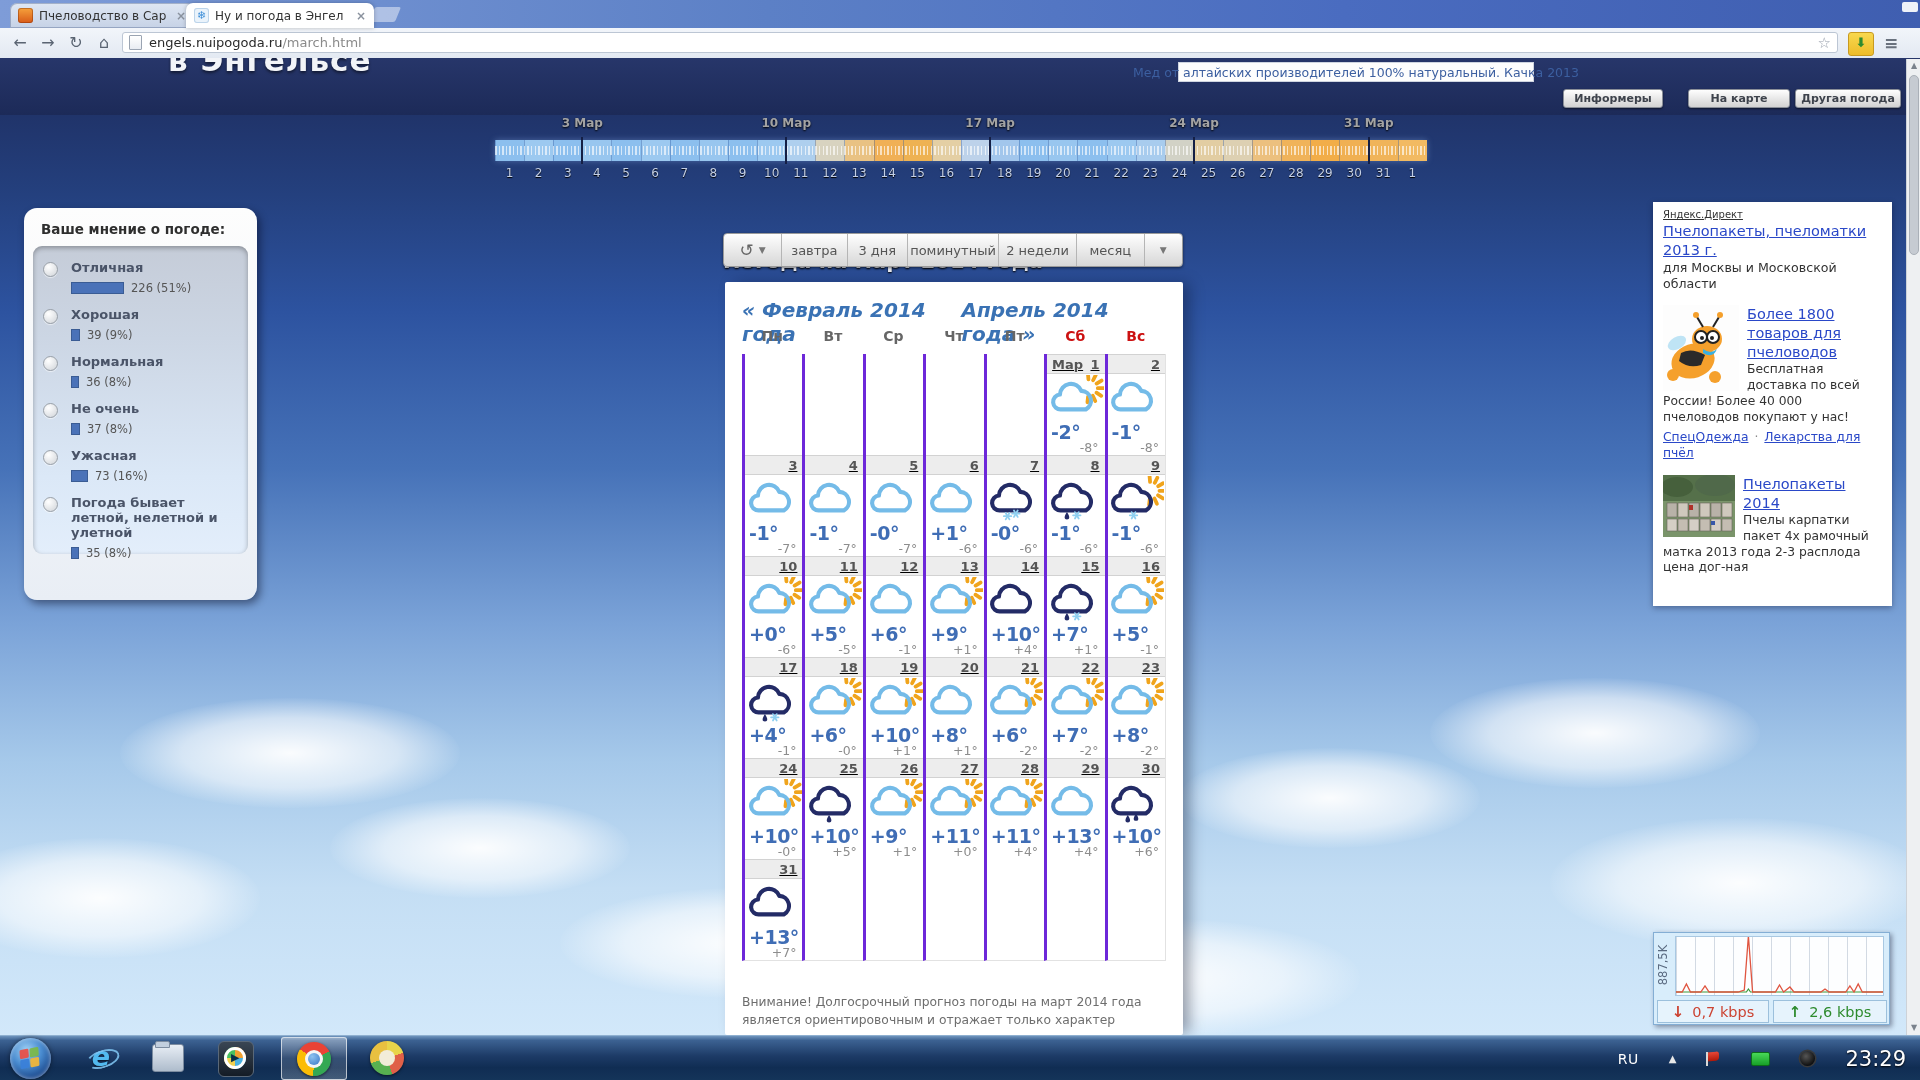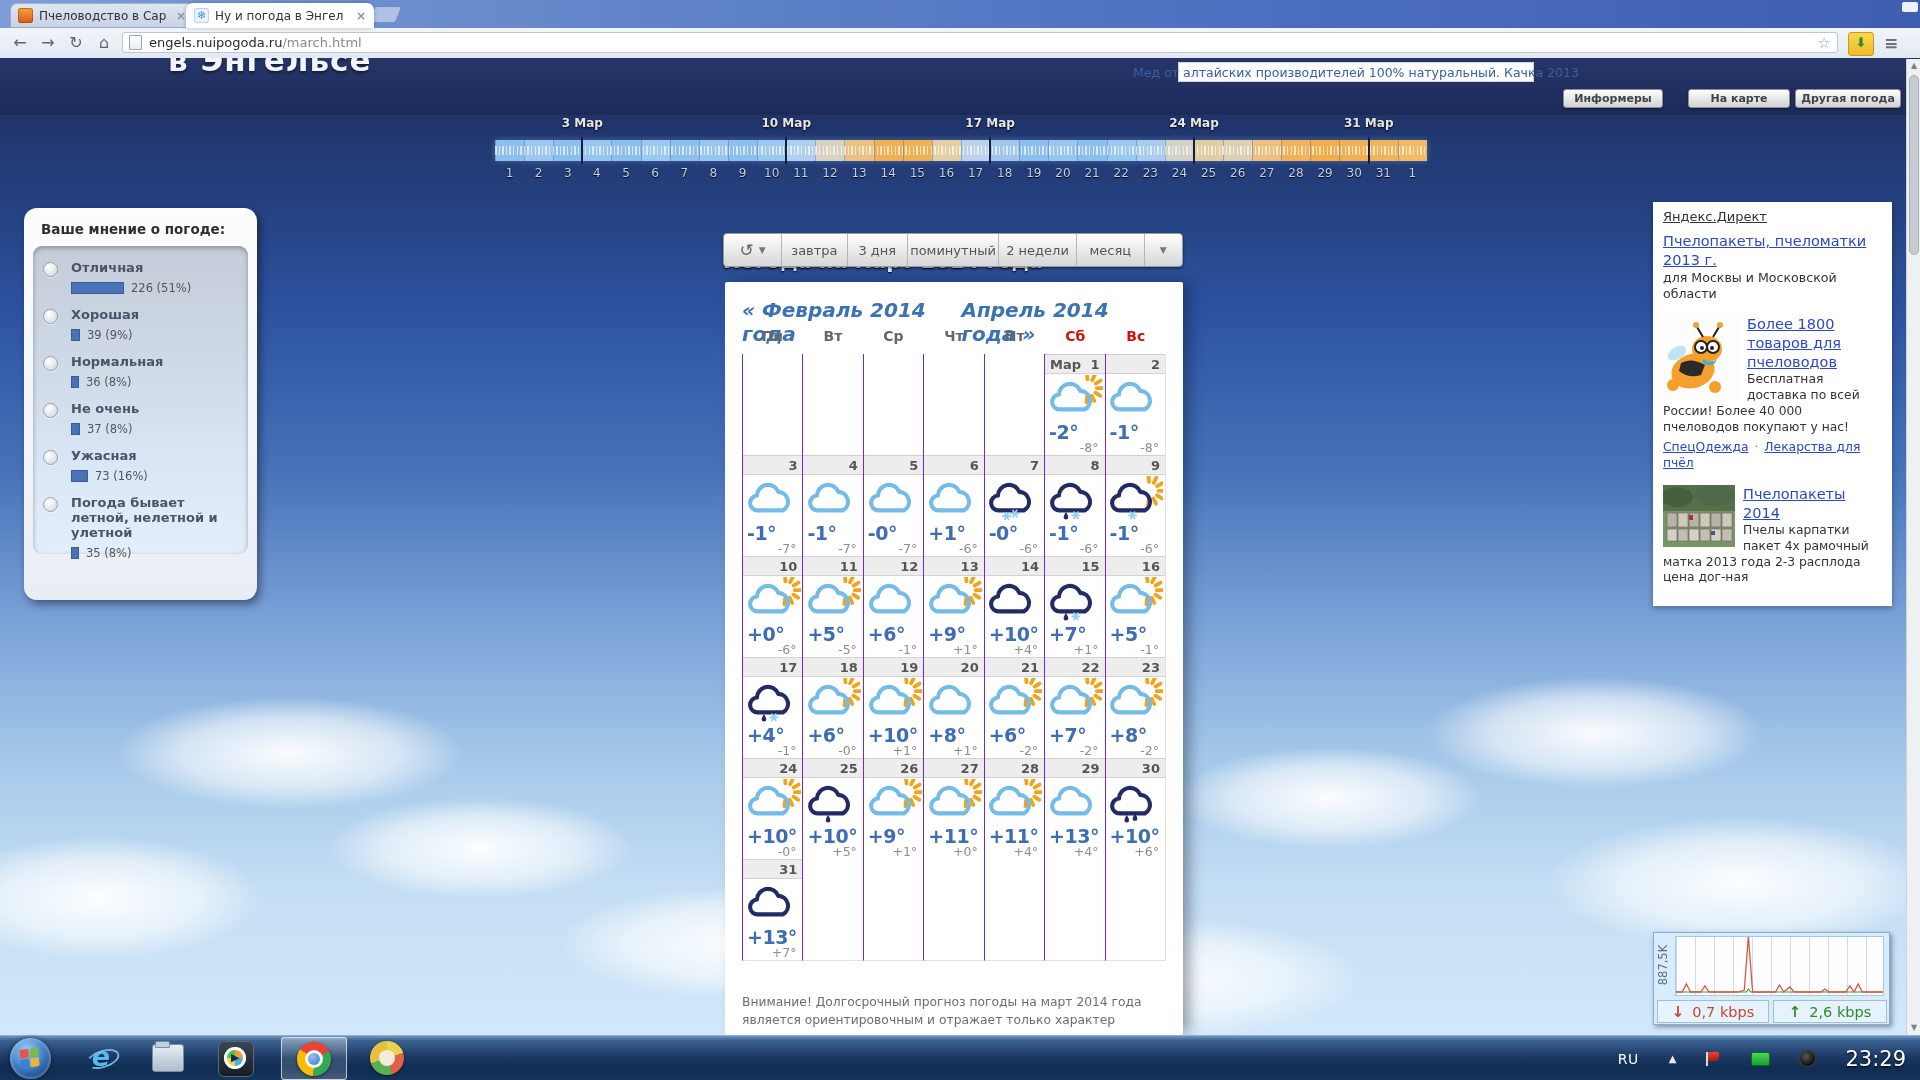--- a/index.html
+++ b/index.html
@@ -31,21 +31,21 @@
   #dl-btn{position:absolute;left:1848px;top:32px;width:24px;height:22px;background:linear-gradient(#f8d84e,#eebc2a);border:1px solid #c89a20;border-radius:3px;text-align:center;line-height:20px;font-size:13px;color:#2f8a2f;font-weight:bold;}
   #menu-btn{position:absolute;left:1880px;top:33px;width:22px;height:20px;color:#6a727e;font-size:17px;line-height:20px;text-align:center;font-weight:bold;}
   
   #band{position:absolute;left:0;top:58px;width:1920px;height:57px;background:linear-gradient(#27366a,#1c2a58);}
   #logo-clip{position:absolute;left:168px;top:0;height:23px;overflow:hidden;}
   #logo-clip span{display:block;margin-top:-16px;font-size:31px;font-weight:bold;color:#f2f4f8;letter-spacing:1px;text-shadow:0 2px 3px rgba(0,0,0,.5);}
   #ad-strip{position:absolute;left:1178px;top:4px;width:356px;height:20px;background:#fdfdfd;border:1px solid #cfd5e0;box-sizing:border-box;display:flex;align-items:center;justify-content:center;font-size:12.5px;color:#3c5fa0;white-space:nowrap;}
   .band-btn{position:absolute;top:31px;height:19px;background:linear-gradient(#fefefe,#d2d2d2);border:1px solid #8a8f98;border-radius:3px;box-shadow:0 1px 2px rgba(0,0,0,.5);font-size:11px;font-weight:bold;color:#3e434c;display:flex;align-items:center;justify-content:center;box-sizing:border-box;}
   
   #timeline{position:absolute;left:495px;top:116px;width:932px;height:70px;}
-  .tl-marker{position:absolute;top:0;transform:translateX(-50%);font-size:12px;font-weight:bold;color:#e5e5e5;text-shadow:0 1px 2px #000;}
+  .tl-marker{position:absolute;top:0;transform:translateX(-50%);font-size:12px;font-weight:bold;color:#a3a3a3;text-shadow:0 1px 2px #000;}
   #tl-strip{position:absolute;left:0;top:24px;width:932px;height:21px;display:flex;border-radius:2px;box-shadow:0 0 6px rgba(160,200,255,.35);}
   .tl-seg{flex:1;}
   #tl-ticks{position:absolute;left:0;top:30px;width:932px;height:9px;background:repeating-linear-gradient(90deg,rgba(255,255,255,.85) 0 1.5px,rgba(255,255,255,0) 1.5px 3.6px);opacity:.75;}
   #tl-bounds{position:absolute;left:0;top:24px;width:932px;height:21px;background:repeating-linear-gradient(90deg,rgba(50,90,160,.38) 0 1px,transparent 1px 29.12px);}
   .tl-divider{position:absolute;top:21px;width:2px;height:27px;background:#141f45;}
   #tl-nums{position:absolute;left:0;top:50px;width:932px;display:flex;}
   .tl-num{flex:1;text-align:center;font-size:12px;color:#c3cfe6;text-shadow:0 1px 1px #000;}
   
   #page-title{position:absolute;left:723px;top:201px;width:460px;font-size:21px;font-weight:bold;color:#e9ebf2;text-shadow:0 1px 2px #000;margin-top:48px;}
   #view-toolbar{position:absolute;left:723px;top:233px;width:460px;height:34px;background:linear-gradient(#fefefe,#d7d7d7);border:1px solid #9a9a9a;border-radius:4px;display:flex;box-sizing:border-box;box-shadow:0 1px 3px rgba(0,0,0,.5);}
@@ -54,21 +54,21 @@
   .vt-caret{font-size:9px;color:#777;}
   .vt-hist{font-size:17px;color:#666;}
   #calendar-panel{position:absolute;left:725px;top:282px;width:458px;height:753px;background:#fff;border-radius:2px;box-shadow:8px 0 14px -2px rgba(8,16,40,.4);}
   #cal-links{position:absolute;left:17px;top:16px;width:424px;display:flex;justify-content:space-between;font-size:20px;font-weight:bold;font-style:italic;}
   #cal-links a{color:#3a72b4;text-decoration:none;}
   #day-names{position:absolute;left:17px;top:46px;width:424px;display:flex;}
   .dn{flex:1;text-align:center;font-size:14px;font-weight:bold;color:#666;}
   .dn.weekend{color:#cc1111;}
   #cal-grid{position:absolute;left:17px;top:72px;width:424px;}
   .cal-row{display:flex;}
-  .cell{flex:1;border-left:1px solid #6d28d9;box-sizing:border-box;min-width:0;}
+  .cell{flex:1;border-left:3px solid #6d28d9;box-sizing:border-box;min-width:0;text-decoration:underline;}
   .cal-row .cell:last-child{border-right:1px solid #e2e2e2;}
   .dstrip{height:20px;line-height:20px;font-size:13px;font-weight:bold;color:#555;background:#ededed;border-top:1px solid #d2d2d2;border-bottom:1px solid #d2d2d2;padding:0 5px;display:flex;justify-content:flex-end;box-sizing:border-box;}
   .dstrip .mon{margin-right:auto;}
   .dstrip.blank{background:transparent;border-color:transparent;}
   .cbody{height:81px;position:relative;}
   .wicon{position:absolute;left:50%;top:1px;transform:translateX(-50%);}
   .t-main{position:absolute;left:4px;top:47px;font-size:19px;font-weight:bold;color:#3f6db5;letter-spacing:-.5px;}
   .t-sub{position:absolute;right:6px;top:66px;font-size:12.5px;color:#8d8d8d;}
   .cal-row:last-child .cell{border-bottom:1px solid #e2e2e2;}
   #cal-notice{position:absolute;left:17px;top:712px;width:418px;font-size:12.3px;color:#6e6e6e;line-height:1.45;}
@@ -77,21 +77,21 @@
   #poll-title{font-size:13.5px;font-weight:bold;color:#2e2e2e;margin:4px 0 9px 8px;}
   #poll-inner{border-radius:9px;background:linear-gradient(#c5ccd8 0%,#ccd6e4 30%,#dbe8f7 75%,#e3eefb 100%);box-shadow:inset 0 2px 5px rgba(0,0,0,.3);padding:15px 10px;height:308px;box-sizing:border-box;}
   .opt{display:flex;gap:13px;margin-bottom:13px;}
   .radio{width:13px;height:13px;border-radius:50%;background:radial-gradient(circle at 35% 30%,#fff,#cfd3d8);border:1px solid #99a0a8;flex:none;margin-top:1px;box-shadow:0 1px 1px rgba(255,255,255,.6);}
   .opt-label{font-size:13px;font-weight:bold;color:#4a5468;line-height:1.15;}
   .bar-row{display:flex;align-items:center;gap:7px;margin-top:5px;}
   .bar{height:12px;background:#4a72b8;border:1px solid #3a5c94;box-sizing:border-box;}
   .bar-count{font-size:11.5px;color:#555;white-space:nowrap;}
   
   #ads{position:absolute;left:1653px;top:202px;width:239px;height:404px;background:#fff;box-sizing:border-box;padding:7px 10px;box-shadow:0 2px 6px rgba(0,0,30,.35);}
-  #ads-header{font-size:13px;color:#333;text-decoration:underline;margin-bottom:8px;}
+  #ads-header{font-size:10px;color:#333;text-decoration:underline;margin-bottom:2px;}
   .ad{margin-bottom:13px;font-size:12.3px;color:#333;line-height:1.3;}
   .ad-title{font-size:14.5px;color:#2a48c8;text-decoration:underline;line-height:1.3;}
   .ad-img{float:left;margin:0 8px 2px 0;}
   .ad-links{margin-top:4px;font-size:12.3px;}
   .ad-links a{color:#2a48c8;text-decoration:underline;}
   .ad-links .dot{color:#888;margin:0 6px;}
   .kaluga-ico{display:inline-block;width:12px;height:12px;background:#58b030;border-radius:2px;border:1px solid #3a7a1a;vertical-align:-1px;margin-right:5px;}
   .clearfix::after{content:"";display:block;clear:both;}
   
   #net{position:absolute;left:1653px;top:932px;width:237px;height:93px;background:#d8edfb;border:1px solid #84aed4;box-sizing:border-box;box-shadow:2px 2px 5px rgba(0,0,30,.4);}

